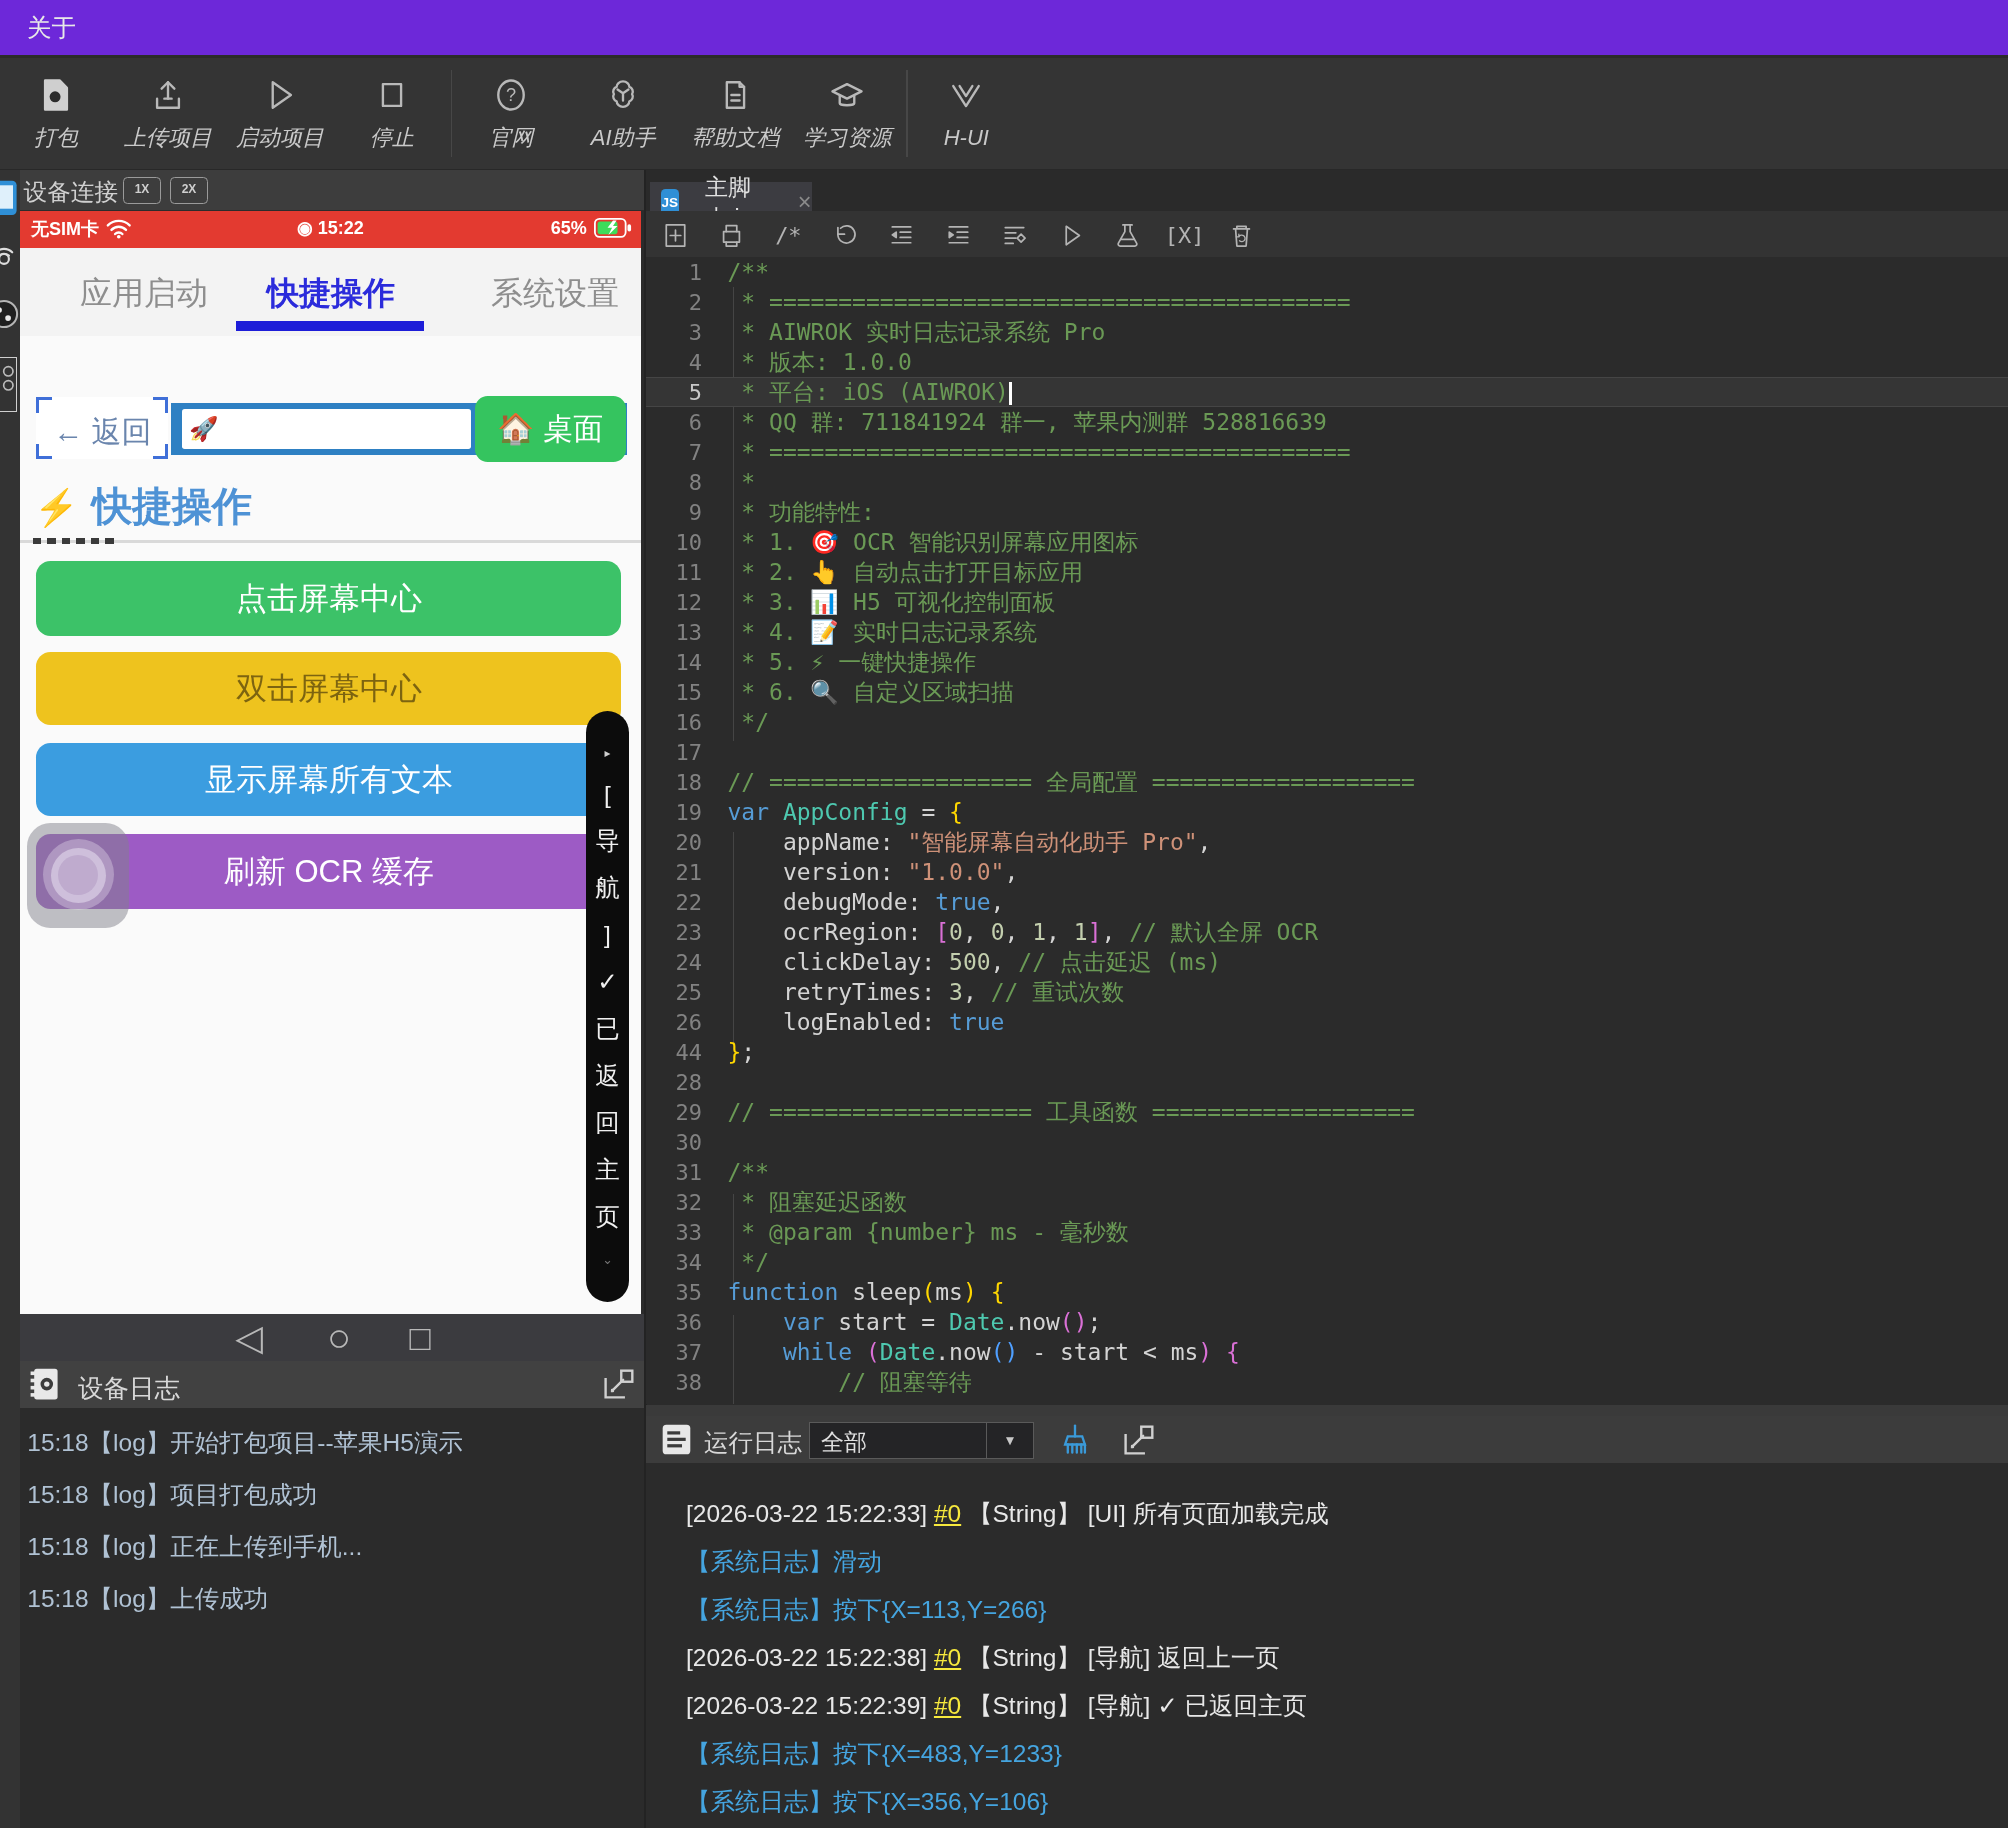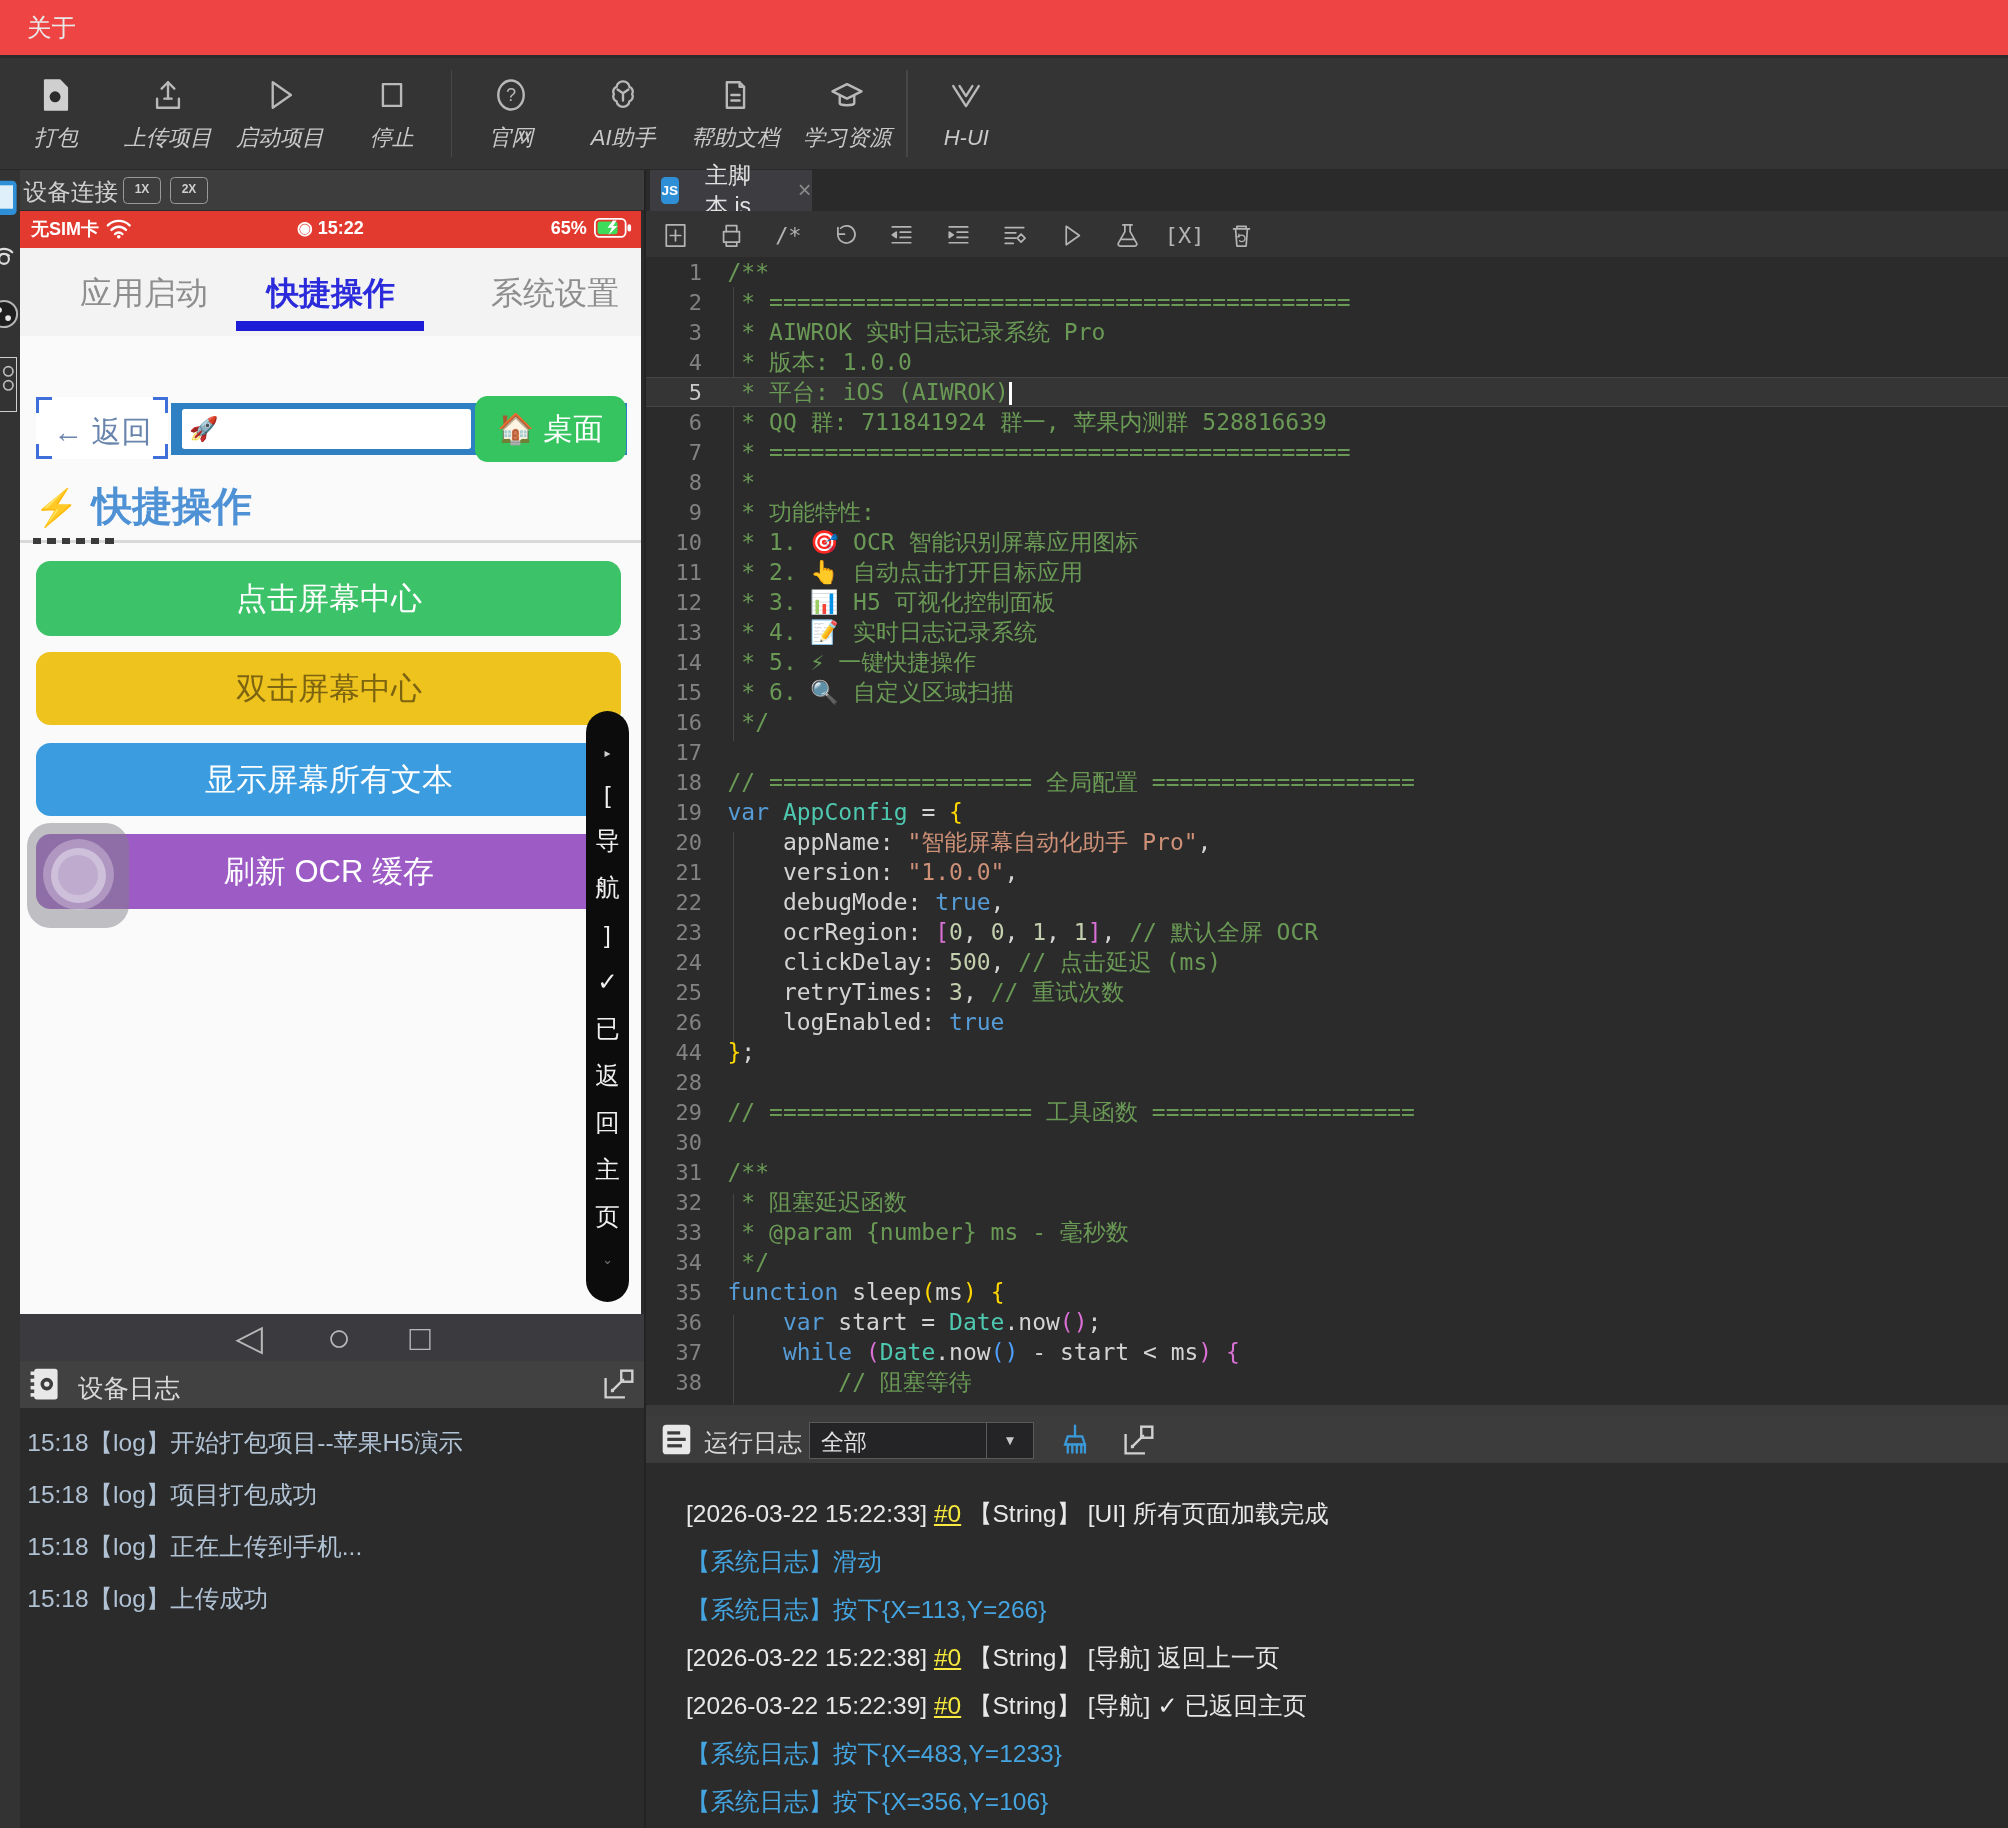--- a/index.html
+++ b/index.html
@@ -4,21 +4,21 @@
 <style>
   * { margin:0; padding:0; box-sizing:border-box; }
   html,body { background:#1e1e1e; }
   #root {
     position:relative; width:2008px; height:1828px; overflow:hidden;
     background:#2b2b2b; font-family:"Liberation Sans", sans-serif; color:#ddd;
   }
   .abs { position:absolute; }
 
   
-  #menubar { left:0; top:0; width:2008px; height:56px; background:#ef4444; border-bottom:1.8px solid #2c2c2c; }
+  #menubar { left:0; top:0; width:2008px; height:56px; background:#6d28d9; border-bottom:1.8px solid #2c2c2c; }
   #menubar .menu-item { position:absolute; left:27px; top:0; line-height:55px; font-size:24.5px; color:#e8e8e8; }
 
   
   #toolbar { left:0; top:58px; width:2008px; height:112px; background:#343434; border-bottom:1.8px solid #282828; display:flex; align-items:center; }
   .tb-item { width:112px; height:100px; display:flex; flex-direction:column; align-items:center; justify-content:center; gap:7.3px; cursor:default; }
   .tb-item .tb-icon { width:42px; height:42px; display:flex; align-items:center; justify-content:center; color:#b9b9b9; }
   .tb-item .tb-icon svg { width:40px; height:40px; }
   .tb-item .tb-label { font-size:22px; color:#c9c9c9; white-space:nowrap;font-style:italic; }
   .tb-sep { width:1.8px; height:87px; background:#474747; margin:0 2.7px; }
 
@@ -81,21 +81,21 @@
   #devlog-header .dl-icon { position:absolute; left:7.3px; top:6.4px; width:36px; height:35px; }
   #devlog-header .dl-title { position:absolute; left:58px; top:10px; font-size:25.5px; color:#d8d8d8; }
   .expand-ic { position:absolute; width:35px; height:35px; }
   #devlog-header .expand-ic { right:9px; top:6.4px; }
   #devlog { left:20px; top:1408px; width:625px; height:420px; background:#2b2b2b; padding:9px 0 0 7.3px; }
   #devlog .devlog-line { font-size:24.5px; color:#b0c2d4; line-height:52px; white-space:nowrap; }
 
   
   #panel-divider { left:644px; top:170px; width:2.7px; height:1658px; background:#232323; }
   #ed-tabbar { left:646px; top:170px; width:1362px; height:41px; background:#2a2a2a; }
-  #ed-tab { position:absolute; left:3.6px; top:0; width:162px; height:41px; background:#3c3c41; display:flex; align-items:center; gap:26px; padding-left:11px; }
+  #ed-tab { position:absolute; left:3.6px; top:12px; width:162px; height:41px; background:#3c3c41; display:flex; align-items:center; gap:26px; padding-left:11px; }
   #ed-tab .jsic { width:27px; height:27px; background:#2f8fd6; border-radius:4.5px; color:#fff; font-size:13.6px; font-weight:bold; text-align:center; line-height:27px; }
   #ed-tab .tab-name { font-size:23px; color:#e2e2e2; }
   #ed-tab .tab-close { font-size:23.6px; color:#8a8a8a; margin-left:3.6px; }
   #ed-toolbar { left:646px; top:211px; width:1362px; height:50px; background:#333; border-bottom:0.9px solid #262626; display:flex; align-items:center; padding-left:12.7px; gap:23.6px; }
   .ed-ic { width:33px; height:33px; display:flex; align-items:center; justify-content:center; color:#b4b4b4; font-family:"DejaVu Sans Mono", monospace; font-size:22px; }
   .ed-ic svg { width:29px; height:29px; }
 
   #ed-code { left:646px; top:257px; width:1362px; height:1147px; background:#2b2b2b; overflow:hidden;
     font-family:"DejaVu Sans Mono", monospace; font-size:23px; }
   .code-row { position:relative; height:30px; line-height:30px; white-space:pre; }

